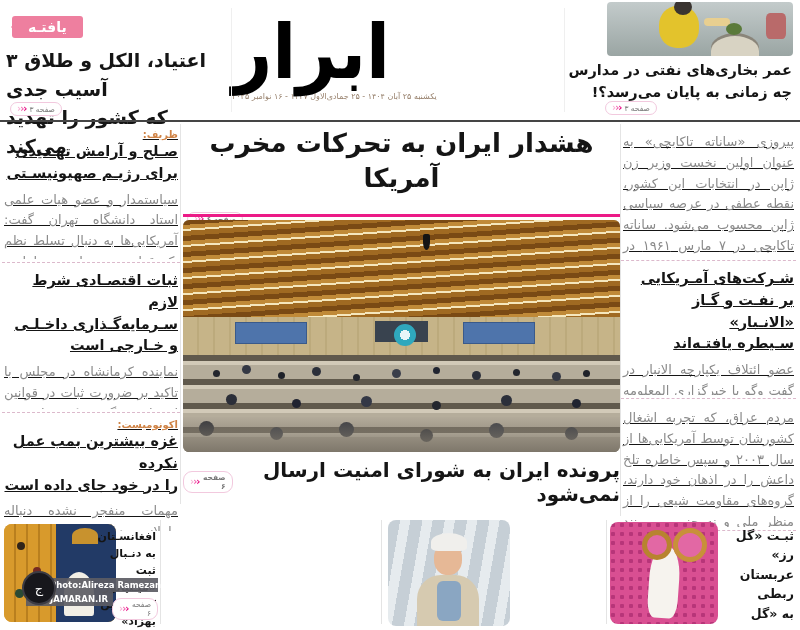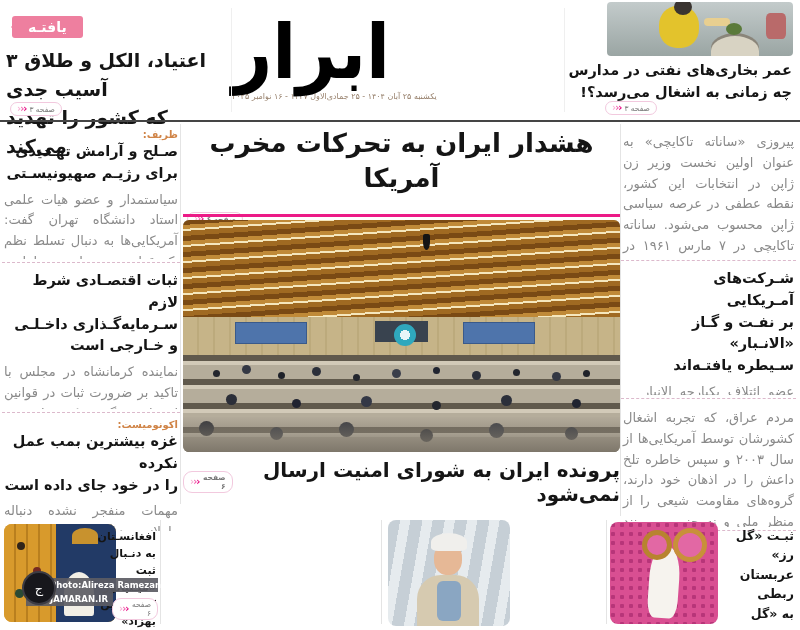--- a/index.html
+++ b/index.html
@@ -31,21 +31,21 @@
   .tl-marker{position:absolute;bottom:0;left:6px;}
   .tr{position:absolute;top:0;left:565px;width:231px;height:118px;}
   .tr-photo{position:absolute;top:2px;right:3px;width:186px;height:54px;border-radius:4px;overflow:hidden;
             background:linear-gradient(180deg,#c3cbcb,#9aa5a3);}
   .tr-head{position:absolute;top:60px;right:4px;width:224px;font-size:14.5px;line-height:1.5;text-align:right;}
   .tr-marker{position:absolute;bottom:3px;left:40px;}
   
   .col{position:absolute;top:126px;}
   .col-right{left:621px;width:175px;}
   .col-left{left:2px;width:178px;}
-  .news-item{display:flex;flex-direction:column;overflow:hidden;padding:3px 2px 0;}
+  .news-item{display:flex;flex-direction:column;overflow:hidden;padding:3px 2px 0;text-decoration:underline;}
   .news-item .headline{font-size:14.5px;line-height:1.5;text-align:right;margin:1px 0 2px;}
   
   .lead{position:absolute;top:126px;left:183px;width:437px;text-align:center;}
   .lead-l1{font-size:26px;font-weight:bold;line-height:1.35;text-align:center;}
   .lead-l2{font-size:26px;font-weight:bold;line-height:1.35;margin-top:4px;position:relative;}
   .lead-marker{position:absolute;left:4px;top:12px;}
   .pink-rule{position:absolute;top:214px;left:183px;width:437px;height:3px;background:#ec1a87;}
   .photo-main{position:absolute;top:220px;left:183px;width:437px;height:232px;border-radius:6px;
               overflow:hidden;background:#cfc9bb;}
   .ceiling{position:absolute;left:0;right:0;top:0;height:42%;
@@ -111,21 +111,21 @@
   <div class="tr">
     <div class="tr-photo">
       <div class="blob" style="left:28%;top:8%;width:40px;height:42px;background:#e3c32c;border-radius:45%;"></div>
       <div class="blob" style="left:36%;top:-6%;width:18px;height:16px;background:#3a3430;"></div>
       <div class="blob" style="left:52%;top:30%;width:26px;height:8px;background:#e8cf90;border-radius:4px;"></div>
       <div class="blob" style="left:56%;bottom:-18%;width:48px;height:30px;background:#d8d3c3;border-radius:50% 50% 30% 30%;box-shadow:0 -3px 0 #8a857a;"></div>
       <div class="blob" style="left:64%;top:38%;width:16px;height:12px;background:#5a7a3a;"></div>
       <div class="blob" style="right:4%;top:20%;width:20px;height:26px;background:#b96a6a;border-radius:20%;"></div>
     </div>
     <div class="tr-head headline">عمر بخاری‌های نفتی در مدارس
-چه زمانی به اشغال می‌رسد؟!</div>
+چه زمانی به پایان می‌رسد؟!</div>
     <span class="marker tr-marker">
       <span>صفحه ۳</span>
       <span class="chevs"><span class="c1">‹</span><span class="c2">‹</span><span class="c3">‹</span></span>
     </span>
   </div>
 
   <div class="vline" style="left:231px;top:8px;height:104px;background:#efefef;"></div>
   <div class="vline" style="left:564px;top:8px;height:104px;background:#efefef;"></div>
   <div class="rule-top"></div>
 
@@ -164,21 +164,21 @@
 
   <div class="vline" style="left:180px;top:124px;height:380px;"></div>
   <div class="vline" style="left:620px;top:124px;height:392px;"></div>
 
   <div class="col col-right">
     <div class="news-item" style="height:128px;">
       <p class="body-sm">پیروزی «ساناته تاکایچی» به عنوان اولین نخست وزیر زن ژاپن در انتخابات این کشور، نقطه عطفی در عرصه سیاسی ژاپن محسوب می‌شود. ساناته تاکایچی در ۷ مارس ۱۹۶۱ در شهر یاماتو کوریاما در شمال نارا...</p>
 
     </div>
     <div class="sep-dash"></div>
-    <div class="news-item" style="height:128px;padding-left:22px;">
+    <div class="news-item" style="height:128px;">
       <div class="headline">شـرکت‌های آمـریکایی
 بر نفـت و گـاز «الانـبار»
 سـیطره یافتـه‌اند</div>
       <p class="body-sm">عضو ائتلاف یکپارچه الانبار در گفت وگو با خبرگزاری المعلومه گفت که شرکت‌های آمریکایی به بهانه سرمایه گذاری، بر مناطق گسترده‌ای در غرب الانبار که دارای نفت و گاز و معادن است سیطره یافتند.</p>
 
     </div>
     <div class="sep-dash"></div>
     <div class="news-item" style="height:122px;">
       <p class="body-sm">مردم عراق، که تجربه اشغال کشورشان توسط آمریکایی‌ها از سال ۲۰۰۳ و سپس خاطره تلخ داعش را در اذهان خود دارند، گروه‌های مقاومت شیعی را از منظر ملی و نه حزبی می‌بینند که نه تنها برای حفظ تمامیت ارضی بلکه برای حفظ اقتدار منطقه‌ای عراق اند.</p>
 

